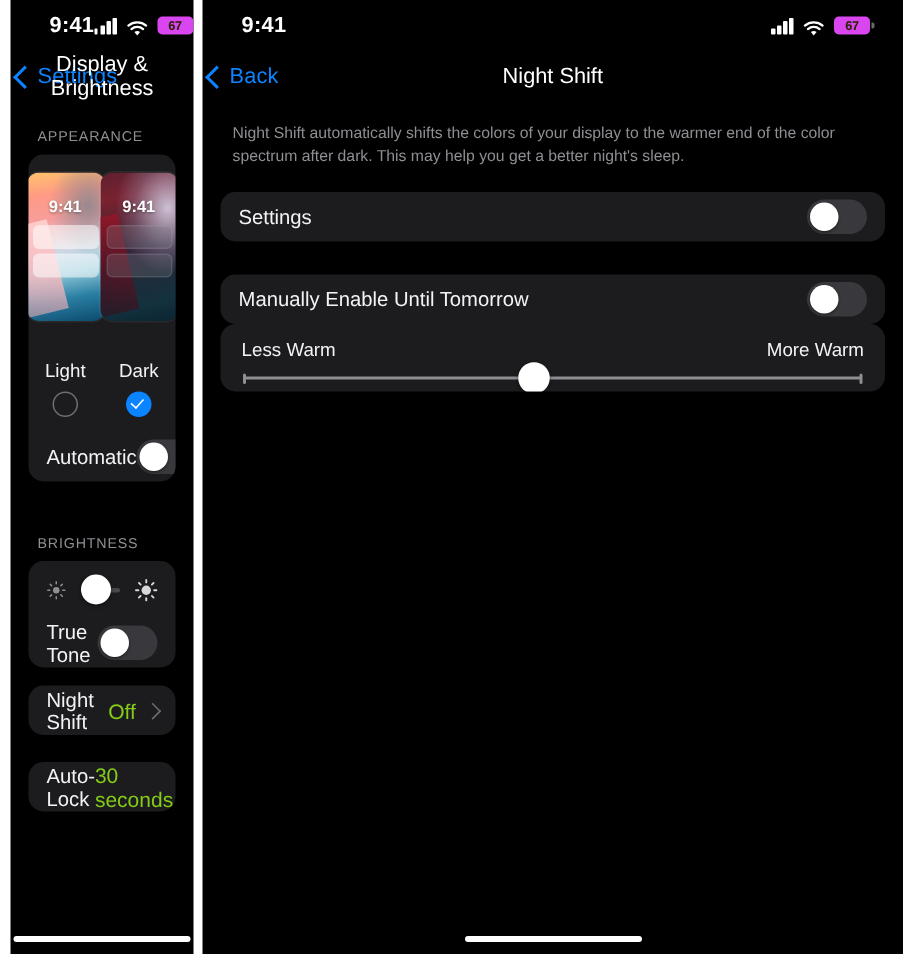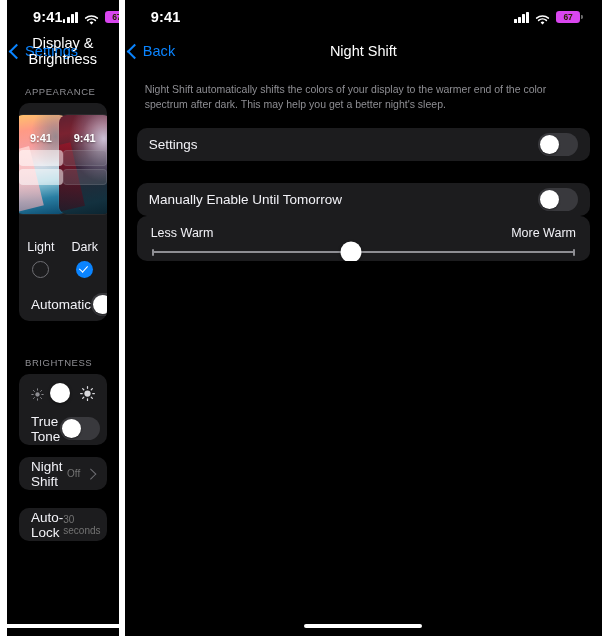--- a/index.html
+++ b/index.html
@@ -70,21 +70,21 @@
   .card{background:#1c1c1e;border-radius:10px;overflow:hidden;}
   .row{
     position:relative;display:flex;align-items:center;justify-content:space-between;
     height:33px;padding:0 12px;box-sizing:border-box;
   }
   .row + .row::before{
     content:"";position:absolute;left:12px;right:0;top:0;height:1px;background:#2e2e30;
   }
   .row-label{color:#f2f2f7;font-size:13.5px;}
   .row-right{display:flex;align-items:center;gap:7px;}
-  .row-value{color:#737373;font-size:10px;}
+  .row-value{color:#84cc16;font-size:14px;}
   .chev-r{
     width:6.5px;height:6.5px;border-top:1.7px solid #6e6e73;border-right:1.7px solid #6e6e73;
     transform:rotate(45deg);
   }
 
   
   .toggle{
     width:40px;height:23px;border-radius:12px;background:#39393d;
     position:relative;flex:0 0 auto;cursor:pointer;
   }

